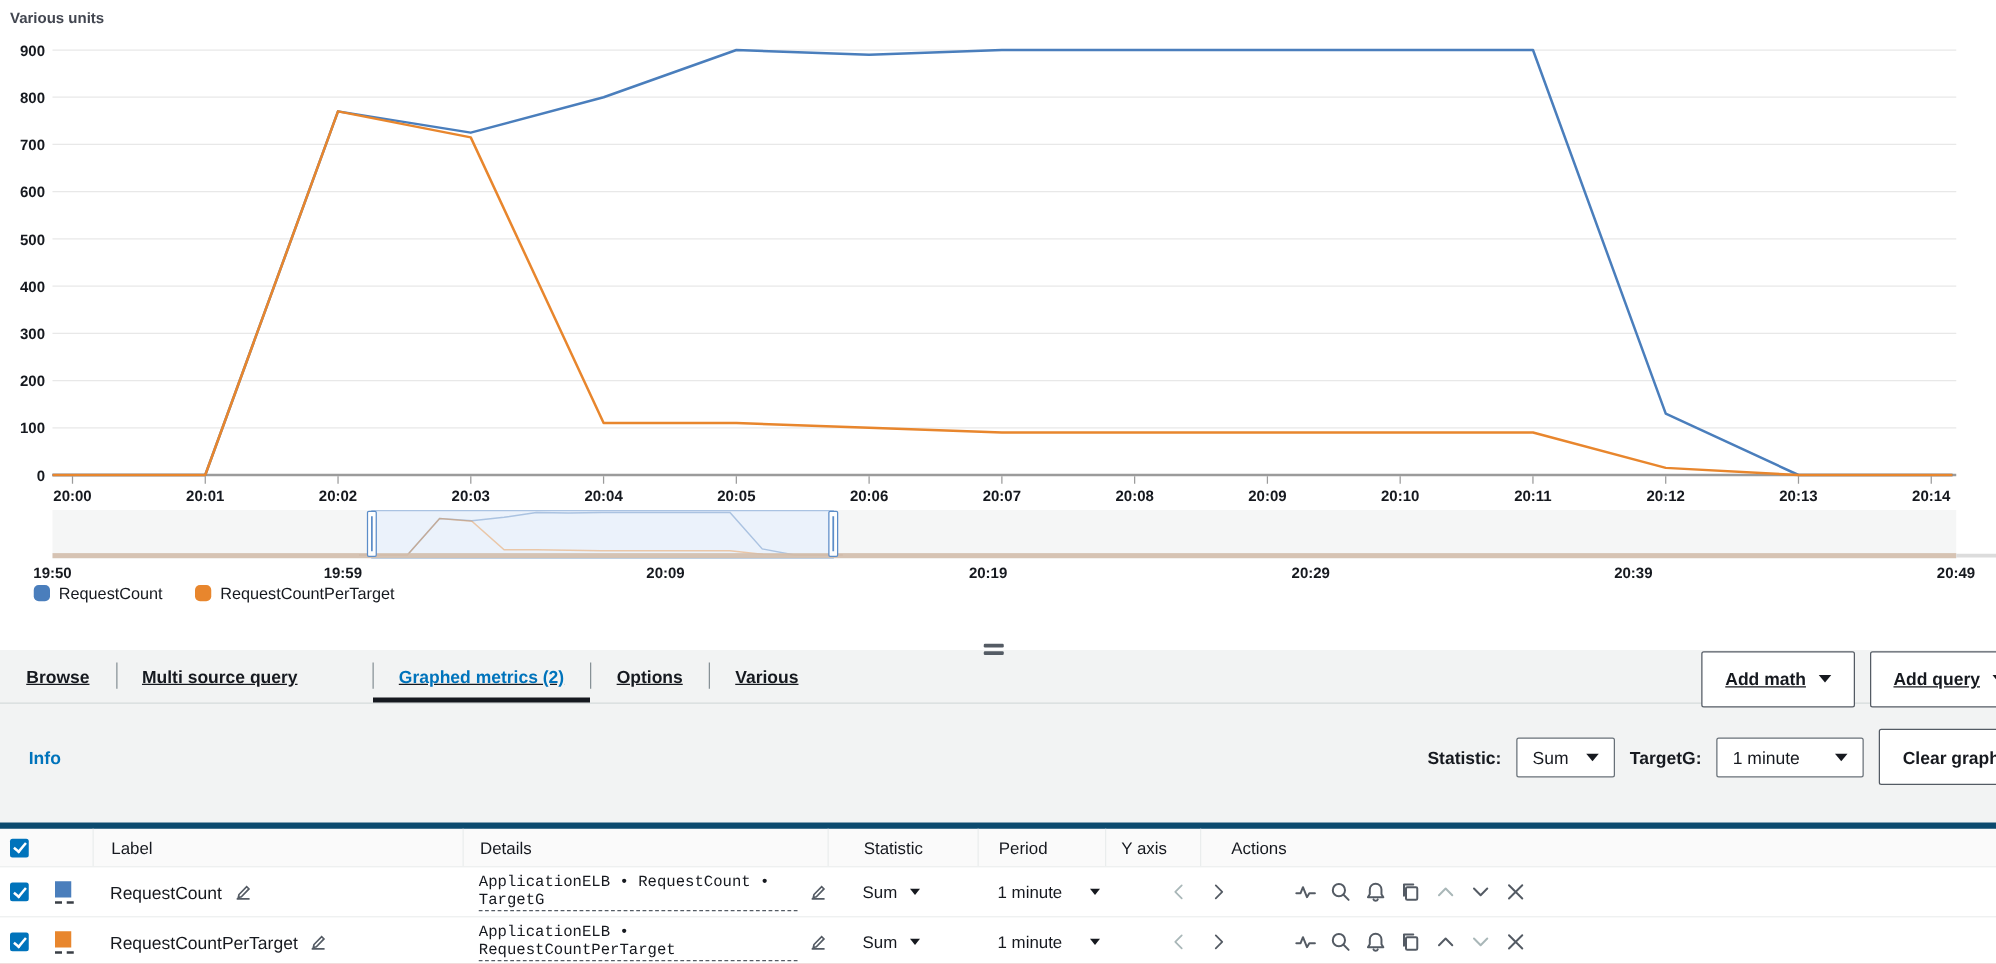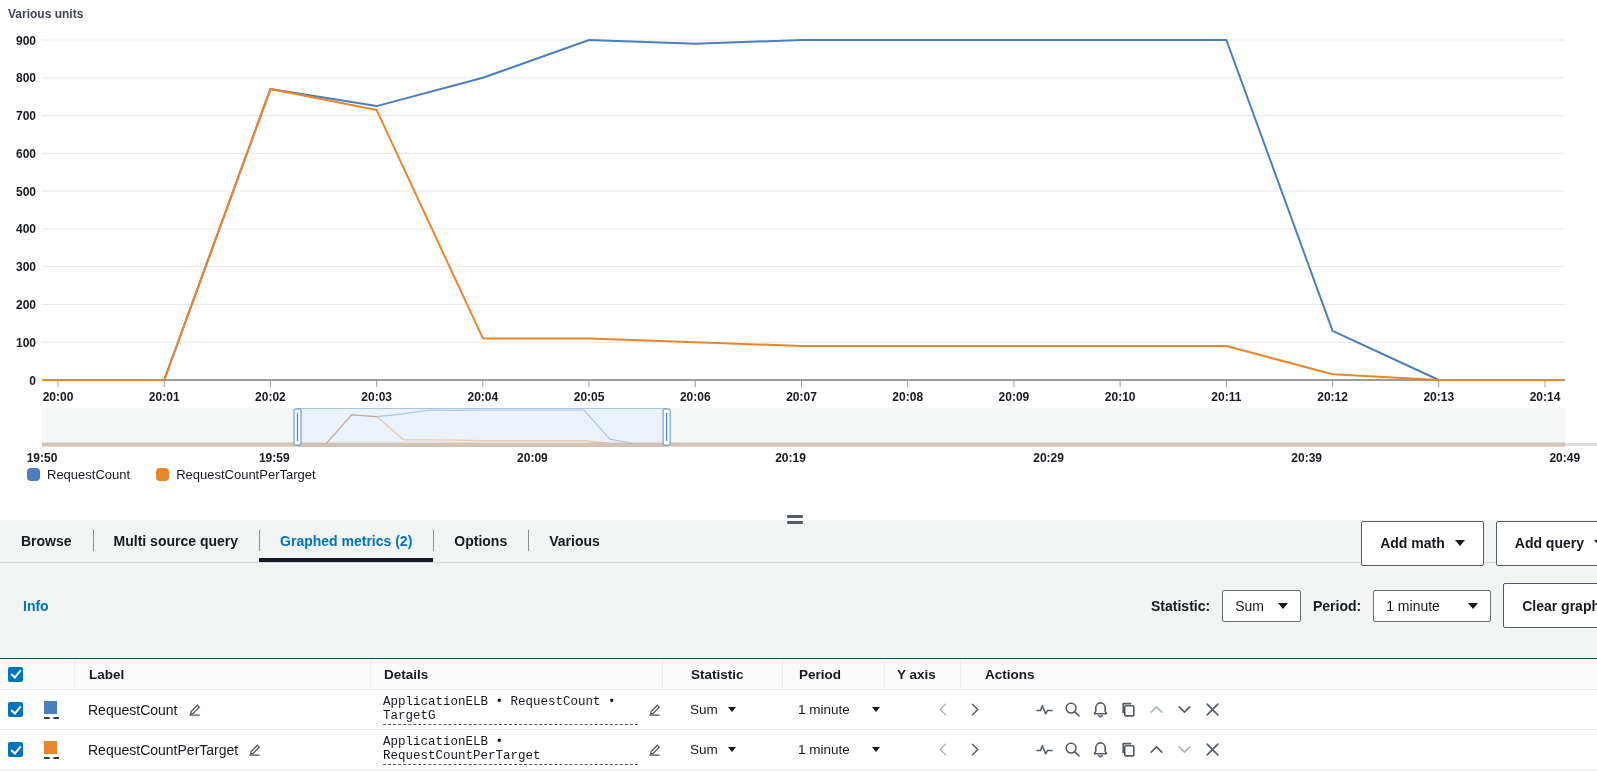--- a/index.html
+++ b/index.html
@@ -15,45 +15,45 @@
   .legend{position:absolute;left:27px;top:467px;display:flex;align-items:center;gap:26px;}
   .legend-item{display:flex;align-items:center;gap:7px;font-size:13px;cursor:pointer;}
   .legend-swatch{width:13px;height:13px;border-radius:4px;display:inline-block;}
 
   
   #panel{position:absolute;top:520px;left:0;width:1597px;height:251px;background:#f2f3f3;}
   .drag-handle{position:absolute;top:-5px;left:787px;width:16px;height:9px;
                display:flex;flex-direction:column;justify-content:space-between;cursor:row-resize;}
   .drag-handle span{display:block;height:3px;background:#545b64;border-radius:1px;}
 
-  .tabs-row{display:flex;align-items:stretch;height:42px;border-bottom:1px solid #d5dbdb;position:relative;}
+  .tabs-row{display:flex;align-items:stretch;height:42px;border-bottom:1px solid #d5dbdb;position:relative;text-decoration:underline;}
   .tab{display:flex;align-items:center;padding:0 21px;font-size:14px;font-weight:700;color:#16191f;
        cursor:pointer;position:relative;white-space:nowrap;}
   .tab + .tab::before{content:"";position:absolute;left:0;top:10px;height:21px;width:1px;background:#879196;}
-  .tab.active{color:#0073bb;box-shadow:inset 0 -4px 0 #16191f;}
+  .tab.active{color:#0073bb;box-shadow:inset 0 -4px 0 #16191f;margin-left:39px;}
   .tabs-actions{margin-left:auto;display:flex;align-items:center;gap:12px;margin-right:-26px;padding-top:4px;}
 
   .btn{display:inline-flex;align-items:center;justify-content:center;gap:10px;height:45px;box-sizing:border-box;
        background:#fff;border:1px solid #545b64;border-radius:2px;padding:0 18px;
        font-family:inherit;font-size:14px;font-weight:700;color:#16191f;cursor:pointer;white-space:nowrap;}
   .select{display:inline-flex;align-items:center;justify-content:space-between;gap:14px;height:32px;box-sizing:border-box;
        background:#fff;border:1px solid #687078;border-radius:2px;padding:0 12px;
        font-family:inherit;font-size:14px;color:#16191f;cursor:pointer;white-space:nowrap;}
   .caret{width:0;height:0;border-left:5px solid transparent;border-right:5px solid transparent;
          border-top:6px solid #16191f;display:inline-block;}
 
   .controls-row{display:flex;align-items:center;padding:20px 0 14px 3px;}
   .info-link{margin-left:20px;color:#0073bb;font-weight:700;font-size:14px;cursor:pointer;text-decoration:none;text-align:right;}
   .controls-right{margin-left:auto;display:flex;align-items:center;gap:12px;margin-right:-22px;}
   .ctl-label{font-weight:700;font-size:14px;}
 
   
   .metrics-table{margin-top:16px;font-size:13.5px;}
   .thead{display:flex;align-items:center;height:30px;background:#fafafa;
-         border-top:1px solid #0c4a6e;border-bottom:1px solid #eaeded;font-weight:700;color:#16191f;}
+         border-top:5px solid #0c4a6e;border-bottom:1px solid #eaeded;font-weight:400;color:#16191f;}
   .trow{display:flex;align-items:center;height:39px;background:#fff;border-bottom:1px solid #eaeded;}
   .c{display:flex;align-items:center;box-sizing:border-box;height:100%;}
   .c-check{width:30px;padding-left:8px;}
   .c-swatch{width:44px;padding-left:14px;}
   .c-label{width:296px;padding-left:14px;}
   .c-details{width:292px;padding-left:13px;}
   .c-stat{width:120px;padding-left:28px;}
   .c-period{width:102px;padding-left:16px;}
   .c-yaxis{width:76px;padding-left:12px;}
   .c-actions{flex:1;padding-left:24px;}
@@ -202,21 +202,21 @@
     </div>
 
     <div class="controls-row">
       <a class="info-link">Info</a>
       <div class="controls-right">
         <span class="ctl-label">Statistic:</span>
         <span class="select">
           <span>Sum</span>
           <span class="caret"></span>
         </span>
-        <span class="ctl-label">Period:</span>
+        <span class="ctl-label">TargetG:</span>
         <span class="select" style="min-width:118px;">
           <span>1 minute</span>
           <span class="caret"></span>
         </span>
         <button class="btn">
           <span>Clear graph</span>
         </button>
       </div>
     </div>
 

